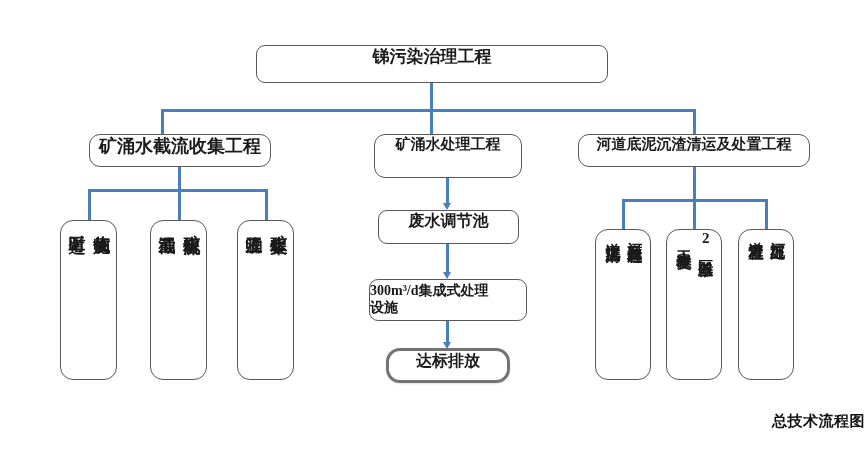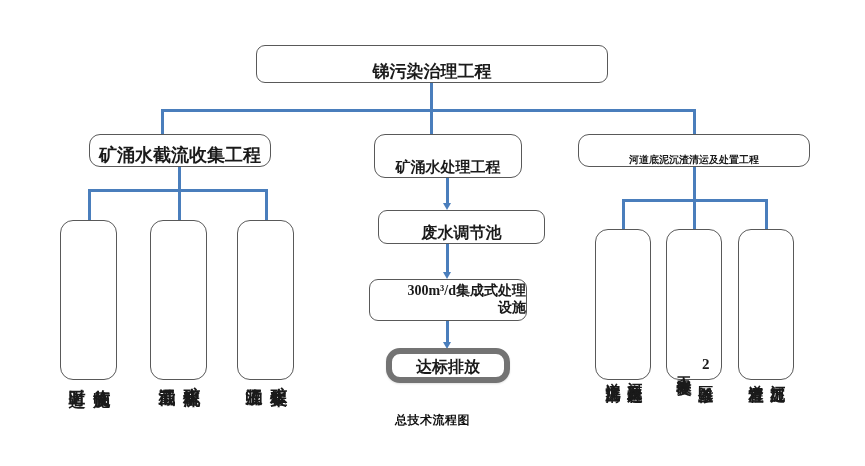--- a/index.html
+++ b/index.html
@@ -18,33 +18,33 @@
     overflow: hidden;
   }
   
   .node {
     position: absolute;
     box-sizing: border-box;
     border: 1.2px solid #595959;
     background: #ffffff;
     color: #1a1a1a;
     display: flex;
-    align-items: flex-end;
+    align-items: flex-start;
     justify-content: center;
     text-align: center;
     font-family: "Liberation Serif", "DejaVu Serif", serif;
     font-weight: 700;
     line-height: 1.25;
     z-index: 3;
   }
   .node.rounded   { border-radius: 9px; }
   .node.pill      { border-radius: 11px; }
   .node.tall      { border-radius: 13px; }
   .node.soft {
-    border: 6px solid #737373;
+    border: 3px solid #737373;
     border-radius: 14px;
     box-shadow: 0 1px 2px rgba(0,0,0,0.12);
   }
   
   .vtext {
     writing-mode: vertical-rl;
     text-orientation: upright;
     letter-spacing: 1.5px;
     line-height: 1.45;
     white-space: pre-line;
@@ -65,24 +65,24 @@
     border-right: 4.5px solid transparent;
     border-top: 7px solid #4a7ebc;
     z-index: 2;
   }
   
   #caption {
     position: absolute;
     left: 0;
     right: 0;
     top: 412px;
-    text-align: center;
+    text-align: right;
     font-family: "Liberation Sans", "DejaVu Sans", sans-serif;
     font-weight: 700;
-    font-size: 12px;
+    font-size: 15px;
     letter-spacing: 0.5px;
     color: #111111;
   }
 </style>
 </head>
 <body>
 
 <div id="canvas">
 
   <div class="node rounded" style="left:256px; top:45px; width:352px; height:38px; font-size:17px;">
@@ -98,21 +98,21 @@
   <div class="line v" style="left:693px; top:109px; height:27px;"></div>
 
   <div class="node pill" style="left:89px; top:134px; width:182px; height:33px; font-size:18px;">
     <span>矿涌水截流收集工程</span>
   </div>
 
   <div class="node pill" style="left:374px; top:134px; width:148px; height:44px; font-size:15px;">
     <span>矿涌水处理工程</span>
   </div>
 
-  <div class="node pill" style="left:578px; top:134px; width:232px; height:33px; font-size:10px;">
+  <div class="node pill" style="left:578px; top:134px; width:232px; height:33px; font-size:15px;">
     <span>河道底泥沉渣清运及处置工程</span>
   </div>
 
   <div class="line v" style="left:178px; top:167px; height:24px;"></div>
   <div class="line h" style="left:88px; top:189px; width:180px;"></div>
   <div class="line v" style="left:88px; top:189px; height:31px;"></div>
   <div class="line v" style="left:178px; top:189px; height:31px;"></div>
   <div class="line v" style="left:265px; top:189px; height:31px;"></div>
 
   <div class="node tall" style="left:60px; top:220px; width:57px; height:160px; font-size:17px;">
@@ -126,28 +126,28 @@
   </div>
 
   <div class="node tall" style="left:237px; top:220px; width:57px; height:160px; font-size:17px;">
     <span class="vtext">矿水集程
 涌收工</span>
   </div>
 
   <div class="line v" style="left:446px; top:167px; height:38px;"></div>
   <div class="arrowhead" style="left:443px; top:203px;"></div>
 
-  <div class="node rounded" style="left:378px; top:210px; width:167px; height:34px; font-size:16px;">
+  <div class="node rounded" style="left:378px; top:210px; width:141px; height:34px; font-size:16px;">
     <span>废水调节池</span>
   </div>
 
   <div class="line v" style="left:446px; top:244px; height:30px;"></div>
   <div class="arrowhead" style="left:443px; top:272px;"></div>
 
-  <div class="node rounded" style="left:369px; top:279px; width:158px; height:42px; font-size:14px; flex-direction:column; line-height:1.2;padding-left:8px;">
+  <div class="node rounded" style="left:369px; top:279px; width:158px; height:42px; font-size:14px; flex-direction:column; line-height:1.2;">
     <span>300m³/d集成式处理</span>
     <span>设施</span>
   </div>
 
   <div class="line v" style="left:446px; top:321px; height:23px;"></div>
   <div class="arrowhead" style="left:443px; top:342px;"></div>
 
   <div class="node soft" style="left:386px; top:348px; width:124px; height:35px; font-size:16px;">
     <span>达标排放</span>
   </div>

